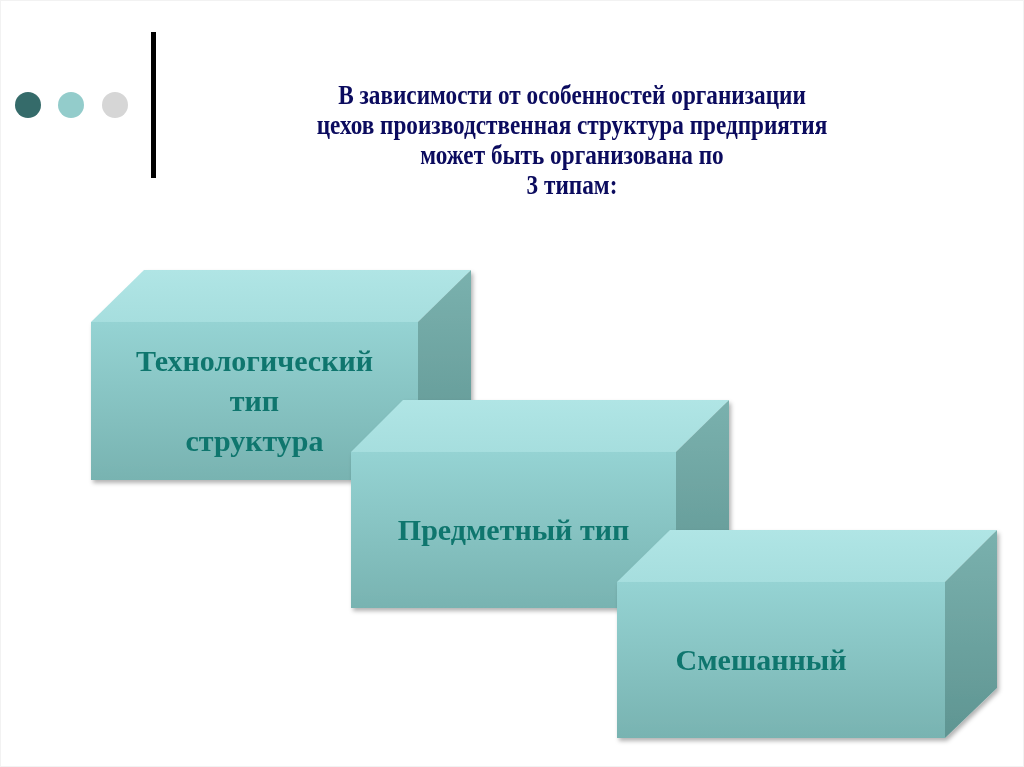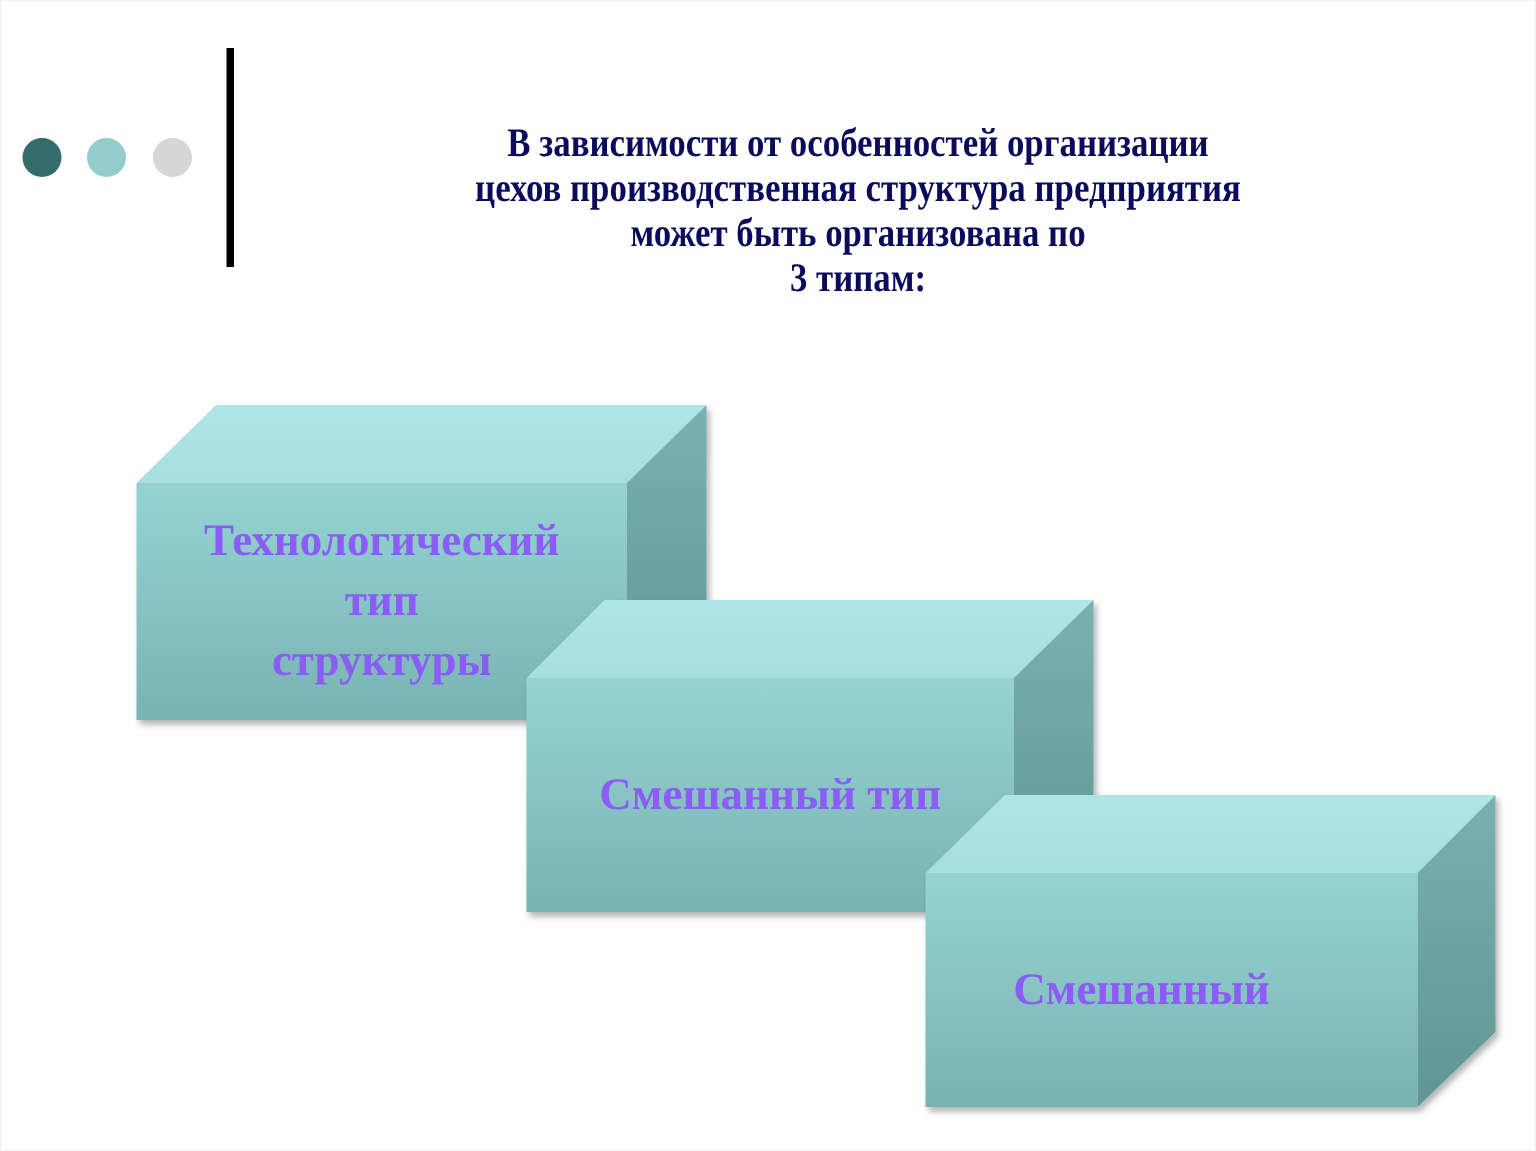--- a/index.html
+++ b/index.html
@@ -4,21 +4,21 @@
 <style>
   html, body { margin:0; padding:0; }
   body { width:1024px; height:767px; background:#ffffff; position:relative; overflow:hidden; font-family:"Liberation Serif", serif; }
   .frame { position:absolute; left:0; top:0; width:1022px; height:765px; border:1px solid #f2f2f2; }
   .dot { position:absolute; width:26px; height:26px; border-radius:50%; top:92px; }
   .vbar { position:absolute; left:151px; top:32px; width:5px; height:146px; background:#000; }
   .title { position:absolute; left:132px; width:880px; top:80px; text-align:center; color:#0b0b5e; font-weight:bold; font-size:27px; line-height:30px; }
   .title .ln { display:block; transform:scaleX(0.86); transform-origin:center; white-space:nowrap; }
   .box { position:absolute; }
   .box svg { position:absolute; left:0; top:0; overflow:visible; }
-  .box .label { position:absolute; display:flex; flex-direction:column; justify-content:center; align-items:center; text-align:center; color:#8b5cf6; font-weight:bold; font-size:30px; line-height:40px; }
+  .box .label { position:absolute; display:flex; flex-direction:column; justify-content:center; align-items:center; text-align:center; color:#0f766e; font-weight:bold; font-size:30px; line-height:40px; }
   .box .label span { display:block; white-space:nowrap; }
 </style>
 </head>
 <body>
 
 <div class="frame"></div>
 
 <div class="dot" style="left:15px;background:#356b6a;"></div>
 <div class="dot" style="left:58px;background:#93cccb;"></div>
 <div class="dot" style="left:102px;background:#d6d6d6;"></div>
@@ -55,34 +55,34 @@
   <svg width="1024" height="767">
     <g filter="url(#shadow)">
       <polygon points="91,322 144,270 471,270 418,322" fill="url(#gTop)"></polygon>
       <polygon points="418,322 471,270 471,428 418,480" fill="url(#gSide)"></polygon>
       <rect x="91" y="322" width="327" height="158" fill="url(#gFront)"></rect>
     </g>
   </svg>
   <div class="label" style="left:91px;top:322px;width:327px;height:158px;">
     <span>Технологический</span>
     <span>тип</span>
-    <span>структуры</span>
+    <span>структура</span>
   </div>
 </div>
 
 <div class="box" style="left:0;top:0;">
   <svg width="1024" height="767">
     <g filter="url(#shadow)">
       <polygon points="351,452 403,400 729,400 676,452" fill="url(#gTop)"></polygon>
       <polygon points="676,452 729,400 729,556 676,608" fill="url(#gSide)"></polygon>
       <rect x="351" y="452" width="325" height="156" fill="url(#gFront)"></rect>
     </g>
   </svg>
   <div class="label" style="left:351px;top:452px;width:325px;height:156px;">
-    <span>Смешанный тип</span>
+    <span>Предметный тип</span>
   </div>
 </div>
 
 <div class="box" style="left:0;top:0;">
   <svg width="1024" height="767">
     <g filter="url(#shadow)">
       <polygon points="617,582 670,530 997,530 945,582" fill="url(#gTop)"></polygon>
       <polygon points="945,582 997,530 997,688 945,738" fill="url(#gSide)"></polygon>
       <rect x="617" y="582" width="328" height="156" fill="url(#gFront)"></rect>
     </g>

